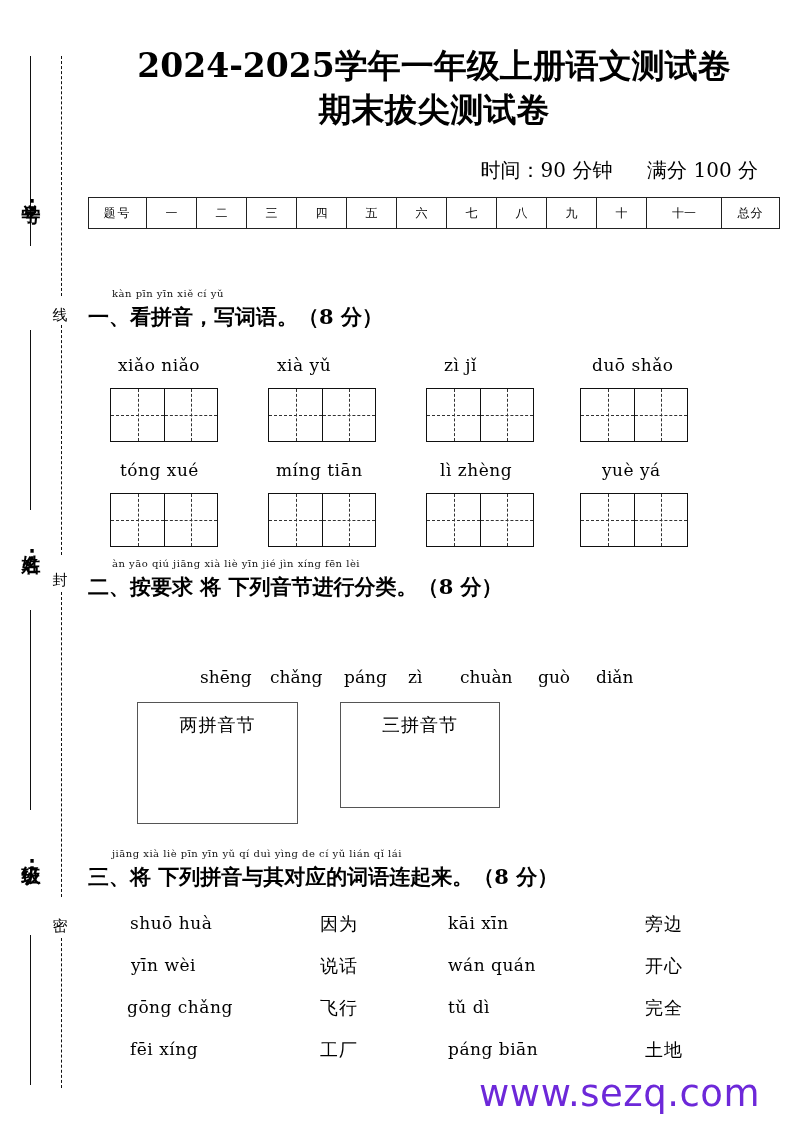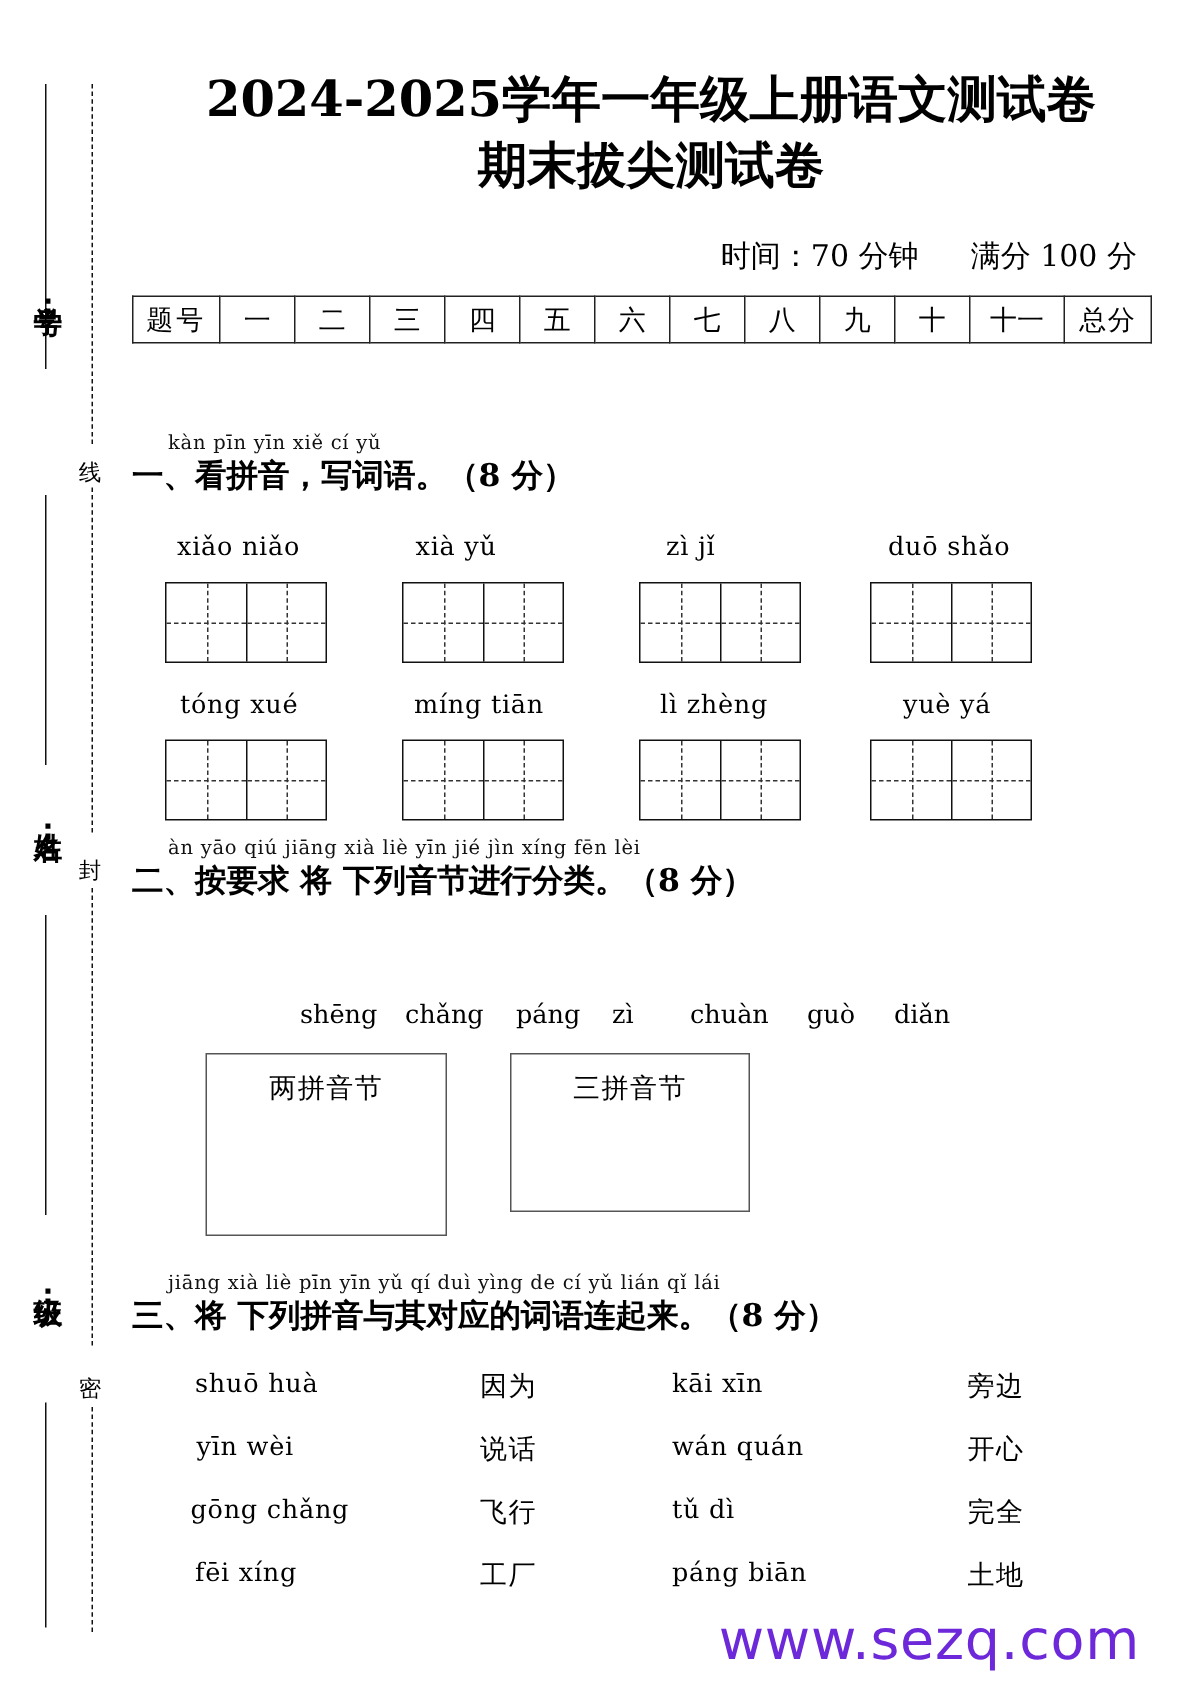--- a/index.html
+++ b/index.html
@@ -77,41 +77,41 @@
   #score-table {
     position: absolute; left: 88px; top: 197px;
     border-collapse: collapse;
     table-layout: fixed;
   }
   #score-table td {
     border: 1.3px solid #222;
     height: 31px;
     text-align: center;
     vertical-align: middle;
-    font-size: 18px;
+    font-size: 12px;
     font-family: "DejaVu Serif", "Liberation Serif", serif;
     padding: 0 2px;
     letter-spacing: 2px;
   }
   #score-table td.lbl { width: 58px; }
   #score-table td.num { width: 50px; letter-spacing: 0; }
-  #score-table td.wide { width: 63px; letter-spacing: 0; }
+  #score-table td.wide { width: 75px; letter-spacing: 0; }
   #score-table td.tot { width: 58px; letter-spacing: 1px; }
 
   
   .q-head {
     position: absolute;
     white-space: nowrap;
     font-family: "DejaVu Sans", "Liberation Sans", sans-serif;
   }
   .q-head .ruby-row {
     position: absolute;
     left: 24px; top: -15px;
     font-family: "DejaVu Serif", "Liberation Serif", serif;
-    font-size: 13px;
+    font-size: 10px;
     letter-spacing: 0.5px;
     white-space: nowrap;
     color: #111;
   }
   .q-head .main-row {
     font-size: 21px;
     font-weight: bold;
     letter-spacing: 0px;
     white-space: nowrap;
   }
@@ -226,21 +226,21 @@
     <div class="v-word" style="top:560px;">封</div>
     <div class="v-word" style="top:905px;">密</div>
   </div>
 
   <div id="title-block">
     <div class="title-line">2024-2025学年一年级上册语文测试卷</div>
     <div class="title-line">期末拔尖测试卷</div>
   </div>
 
   <div id="exam-meta">
-    <span>时间：70 分钟</span>
+    <span>时间：90 分钟</span>
     <span class="gap"></span>
     <span>满分 100 分</span>
   </div>
 
   <table id="score-table">
     <tbody>
       <tr>
         <td class="lbl">题号</td>
         <td class="num">一</td>
         <td class="num">二</td>

